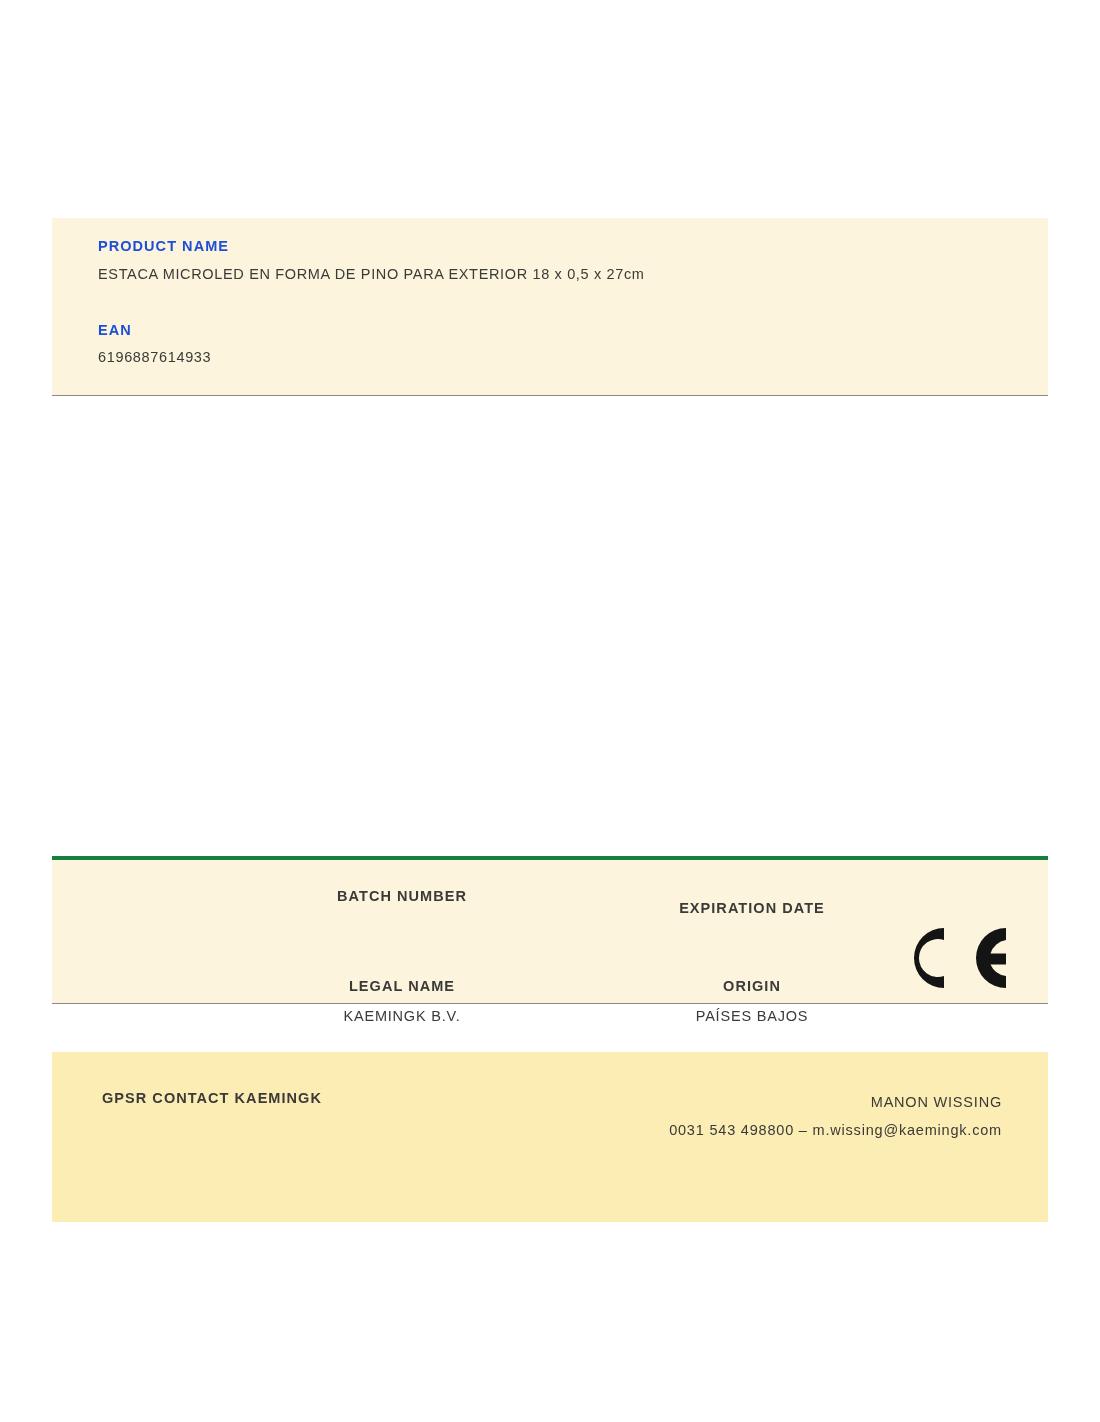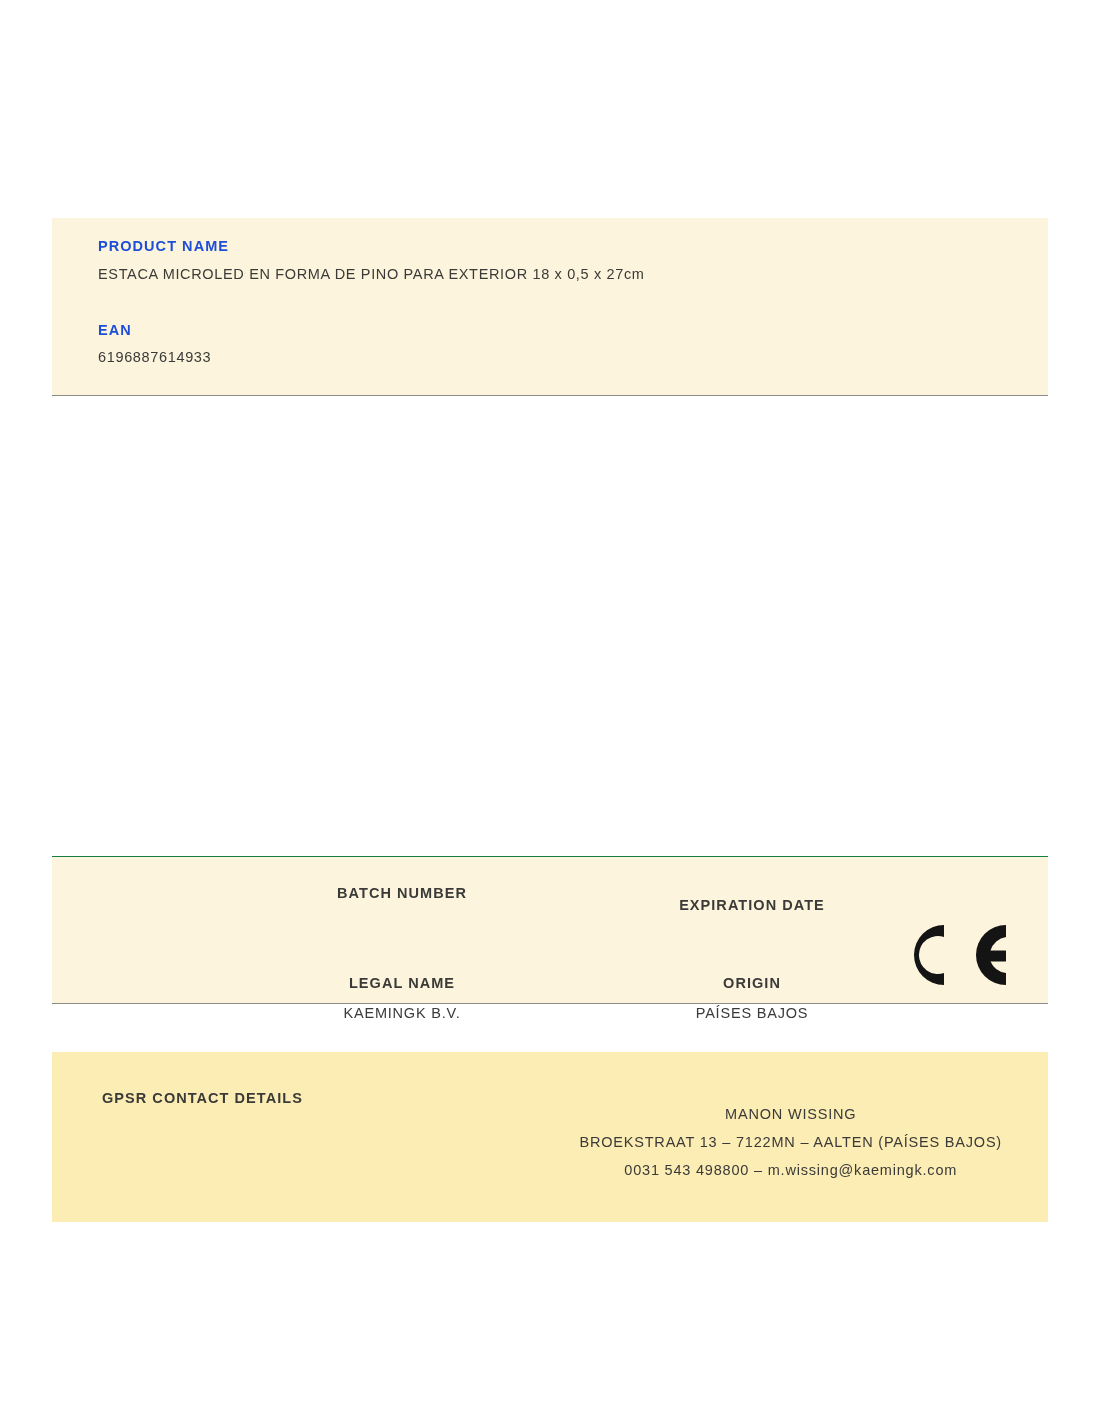--- a/index.html
+++ b/index.html
@@ -69,21 +69,21 @@
 
   
   .batch-block {
     position: absolute;
     left: 52px;
     top: 856px;
     width: 996px;
     height: 148px;
     background: #fdf4dd;
     box-sizing: border-box;
-    border-top: 1px solid #15803d;
+    border-top: 4px solid #15803d;
     border-bottom: 1px solid #8b8b86;
   }
   .batch-grid {
     position: relative;
     width: 100%;
     height: 100%;
   }
   .cell {
     position: absolute;
     text-align: center;
@@ -127,22 +127,22 @@
     left: 50px;
     top: 38px;
     font-size: 14.5px;
     font-weight: bold;
     letter-spacing: 1.05px;
     color: #3a3a38;
   }
   .gpsr-lines {
     position: absolute;
     right: 46px;
-    top: 48px;
-    text-align: center;
+    top: 36px;
+    text-align: right;
     font-size: 14.5px;
     letter-spacing: 0.8px;
     color: #3a3a38;
     line-height: 28px;
   }
   .gpsr-lines div { white-space: nowrap; }
 </style>
 </head>
 <body>
 
@@ -179,21 +179,20 @@
 
           <path d="M40 6 A30 30 0 1 0 40 66 L40 54 A19 19 0 1 1 40 18 Z" fill="#141414"></path>
 
           <path d="M62 6 A30 30 0 1 0 62 66 L62 54 A19.5 19.5 0 0 1 46.5 42.5 L62 42.5 L62 31.5 L46.5 31.5 A19.5 19.5 0 0 1 62 18 Z" fill="#141414" transform="translate(40,0)"></path>
         </svg>
       </div>
     </div>
   </div>
 
   <div class="gpsr-block">
-    <div class="gpsr-label">GPSR CONTACT DETAILS</div>
+    <div class="gpsr-label">GPSR CONTACT KAEMINGK</div>
     <div class="gpsr-lines">
       <div>MANON WISSING</div>
-      <div>BROEKSTRAAT 13 – 7122MN – AALTEN (PAÍSES BAJOS)</div>
       <div>0031 543 498800 – m.wissing@kaemingk.com</div>
     </div>
   </div>
 
 </div>
 
 </body></html>

